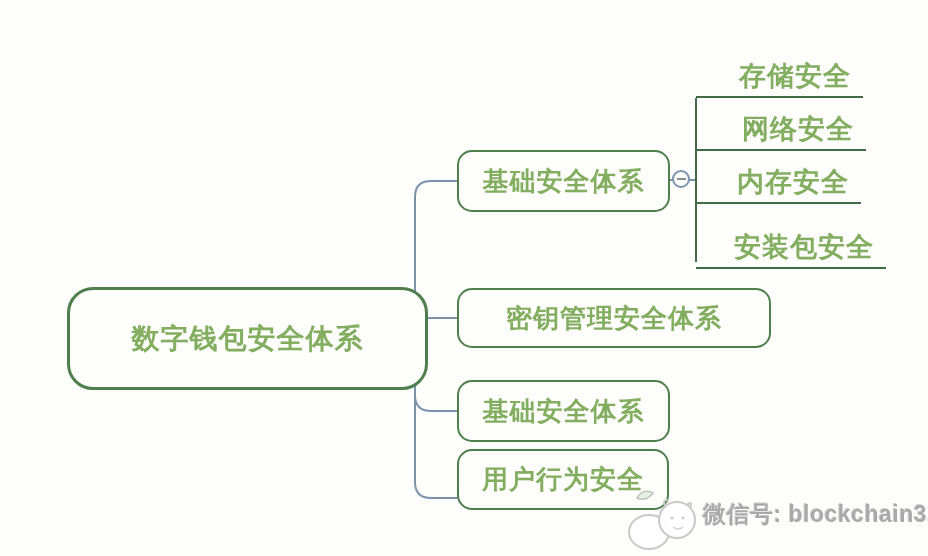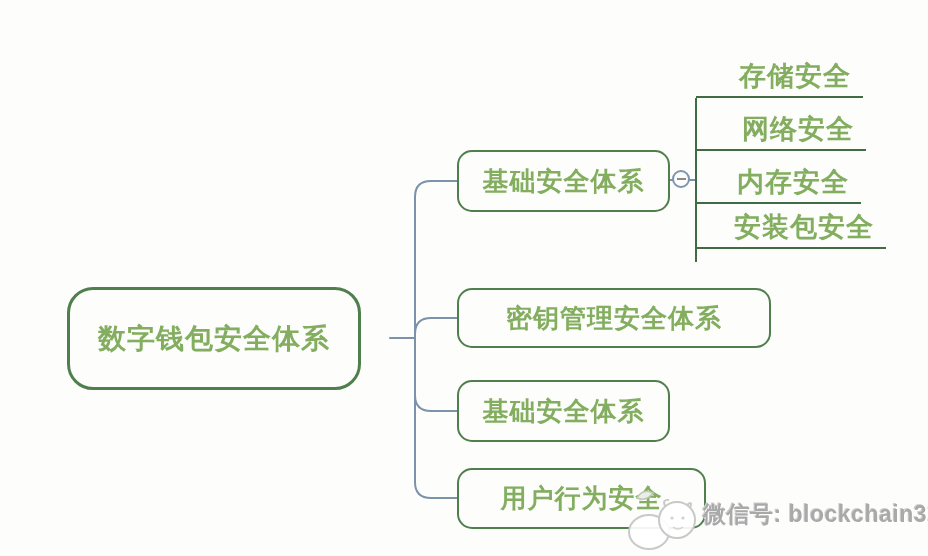--- a/index.html
+++ b/index.html
@@ -27,35 +27,35 @@
     align-items: center;
     justify-content: center;
     background: #fdfdfc;
     border: 3px solid #4f7f4c;
     color: #83ae5f;
     font-weight: bold;
     white-space: nowrap;
   }
   .root-node {
     left: 67px; top: 287px;
-    width: 294px; height: 103px;
+    width: 361px; height: 103px;
     border-radius: 26px;
     font-size: 28px;
     letter-spacing: 1px;
   }
   .branch-node {
     border-width: 2.5px;
     border-radius: 15px;
     font-size: 26px;
     letter-spacing: 1px;
   }
   .branch-1 { left: 457px; top: 150px; width: 213px; height: 62px; }
   .branch-2 { left: 457px; top: 288px; width: 314px; height: 60px; }
   .branch-3 { left: 457px; top: 380px; width: 213px; height: 62px; }
-  .branch-4 { left: 457px; top: 468px; width: 249px; height: 61px; align-items: center; }
+  .branch-4 { left: 457px; top: 449px; width: 212px; height: 61px; align-items: center; }
   .collapse-toggle {
     position: absolute;
     left: 672px; top: 170px;
     width: 18px; height: 18px;
     box-sizing: border-box;
     background: #fdfdfc;
     border: 2px solid #7e95ad;
     border-radius: 50%;
     display: flex;
     align-items: center;
@@ -84,21 +84,21 @@
     padding: 0 12px 2px 0;
     color: #83ae5f;
     font-size: 27px;
     font-weight: bold;
     white-space: nowrap;
     letter-spacing: 1px;
   }
   .leaf-1 { top: 57px;  width: 167px; }
   .leaf-2 { top: 110px; width: 170px; }
   .leaf-3 { top: 163px; width: 165px; text-align: center; }
-  .leaf-4 { top: 208px; width: 190px; padding-left: 32px; }
+  .leaf-4 { top: 228px; width: 190px; padding-left: 32px; }
   .watermark-logo {
     position: absolute;
     left: 627px; top: 486px;
     width: 80px; height: 66px;
     z-index: 4;
   }
   .watermark-text {
     position: absolute;
     left: 703px; top: 499px;
     font-size: 23px;

